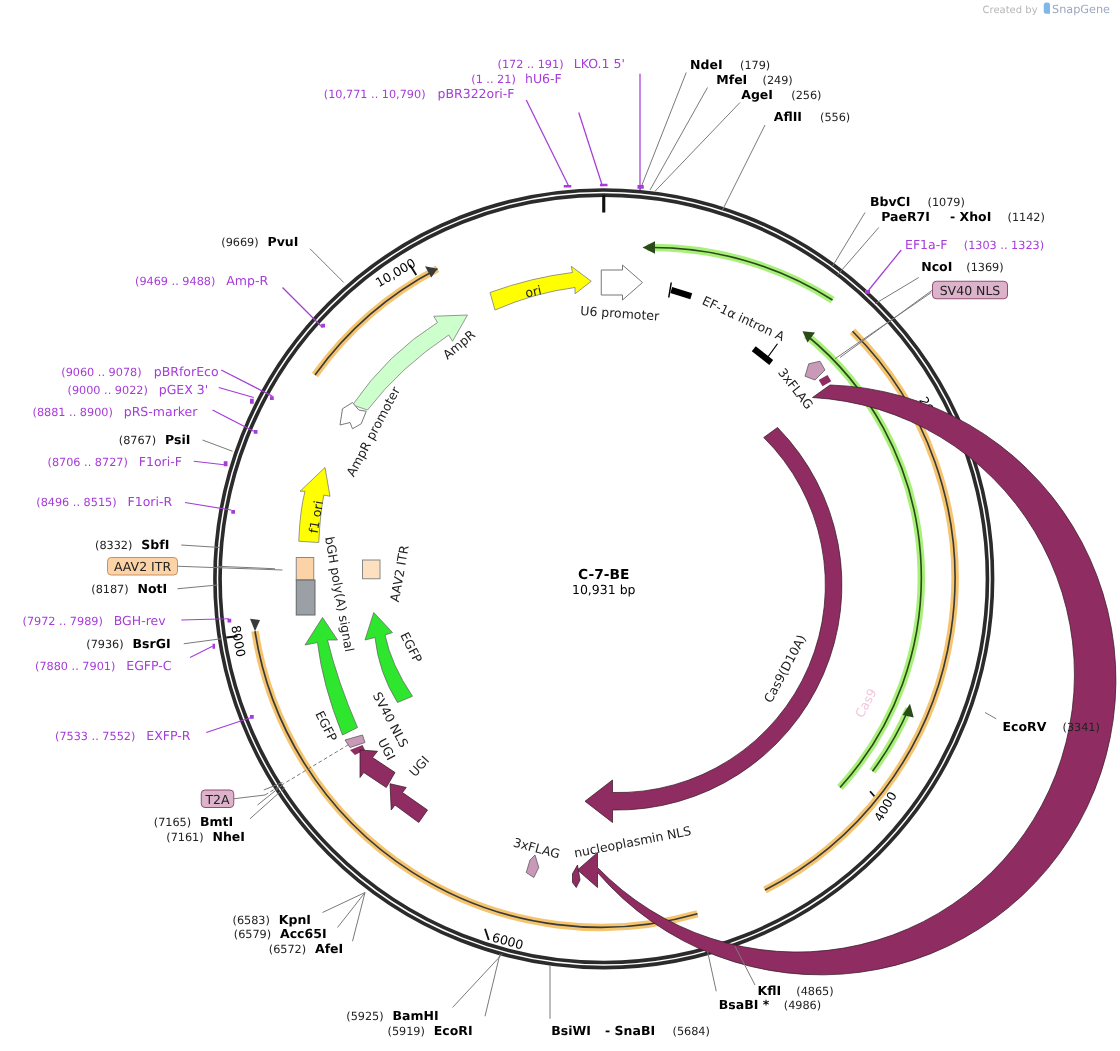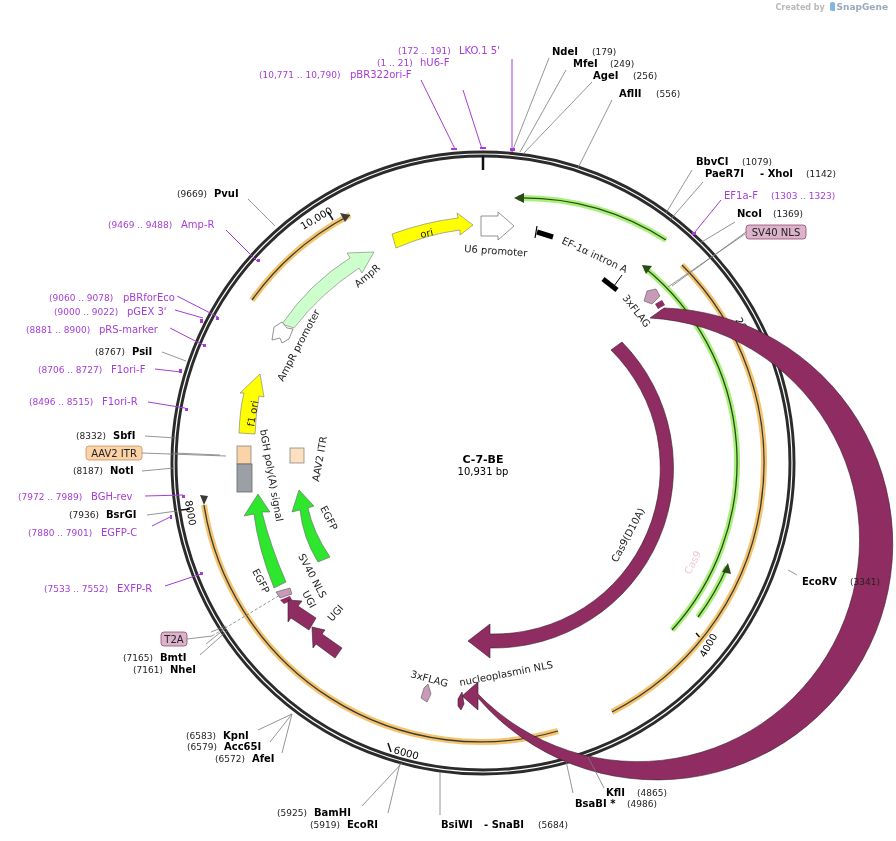--- a/index.html
+++ b/index.html
@@ -1,18 +1,18 @@
 <!DOCTYPE html>
 <html><head>
 <meta charset="utf-8">
 <style>
   html, body { margin: 0; padding: 0; background: #ffffff; }
   body { width: 896px; height: 841px; position: relative; overflow: hidden; font-family: "DejaVu Sans", sans-serif; }
   #map { position: absolute; left: 0; top: 0; }
-  .credit { position: absolute; right: 8px; top: 2px; font-size: 8px; color: #b8b8b8; font-family: "DejaVu Sans", sans-serif; font-weight: bold; }
+  .credit { position: absolute; right: 8px; top: 2px; font-size: 8px; color: #b8b8b8; font-family: "DejaVu Sans", sans-serif; }
   .credit .brand { color: #9aa8c0; font-size: 9px; }
   .credit .logo { display: inline-block; width: 5px; height: 9px; background: #7fb8e6; border-radius: 2px 2px 0 2px; vertical-align: -1px; margin: 0 2px; }
   .enz { font-weight: bold; font-size: 10px; fill: #000; font-family: "DejaVu Sans", sans-serif; }
   .pos { font-size: 9px; fill: #222; font-family: "DejaVu Sans", sans-serif; }
   .primer { font-size: 10px; fill: #a63cd9; font-family: "DejaVu Sans", sans-serif; }
   .primerpos { font-size: 9px; fill: #a63cd9; font-family: "DejaVu Sans", sans-serif; }
   .flabel { font-size: 10px; fill: #222; font-family: "DejaVu Sans", sans-serif; }
   .title { font-size: 11px; font-weight: bold; fill: #000; font-family: "DejaVu Sans", sans-serif; }
   .sub { font-size: 10px; fill: #000; font-family: "DejaVu Sans", sans-serif; }
   .tick { font-size: 10px; fill: #000; font-family: "DejaVu Sans", sans-serif; }

